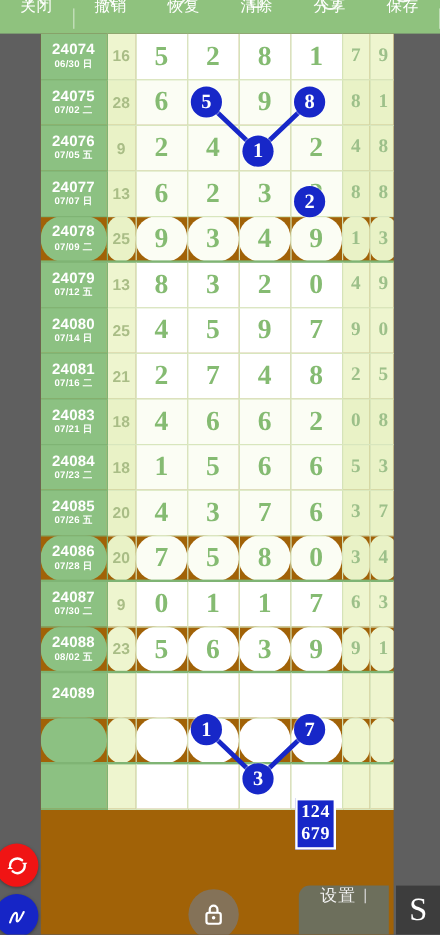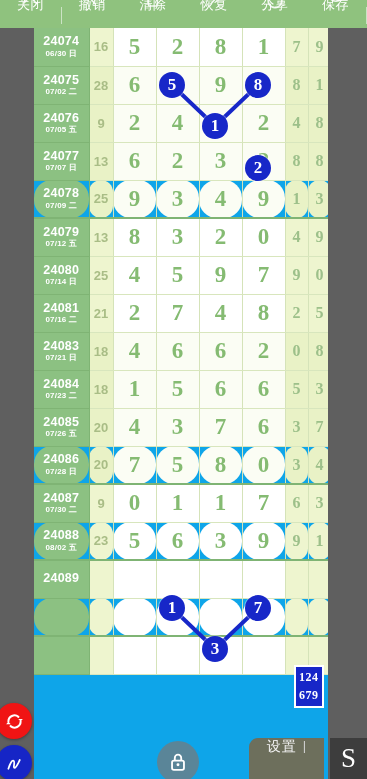--- a/index.html
+++ b/index.html
@@ -59,21 +59,21 @@
   }
   .tb-label { line-height: 15px; }
 
   
   #table-wrap {
     position: absolute;
     left: 34px; top: 28px;
     width: 294px;
     height: 751px;
     overflow: hidden;
-    background: #0ea5e9;
+    background: #a16207;
     z-index: 10;
   }
   .lot-table {
     border-collapse: collapse;
     table-layout: fixed;
     width: 294px;
   }
   .lot-table td {
     padding: 0;
     border-right: 1px solid #d5e3b9;
@@ -158,28 +158,27 @@
     display: flex;
     align-items: center;
     justify-content: center;
     box-shadow: 0 0 0 1px rgba(255,255,255,.35);
   }
   .pred-box {
     position: absolute;
     background: #1727c8;
     border: 2px solid #ffffff;
     color: #ffffff;
-    font-size: 12px;
+    font-size: 15px;
     font-weight: bold;
     font-family: "Liberation Serif", serif;
     line-height: 18px;
     padding: 1px 3px 2px 3px;
     text-align: center;
     letter-spacing: .5px;
-    margin-left: 48px;
   }
 
   
   .fab {
     position: absolute;
     width: 36px; height: 36px;
     border-radius: 50%;
     display: flex;
     align-items: center;
     justify-content: center;
@@ -263,35 +262,35 @@
             <path d="M6 6 L16 17" fill="none" stroke="#ffffff" stroke-width="2.2" stroke-linecap="round"></path>
             <path d="M6 6 L6 12 M6 6 L12 6" fill="none" stroke="#ffffff" stroke-width="2.2" stroke-linecap="round"></path>
           </svg>
       </span>
       <span class="tb-label">撤销</span>
     </div>
 
     <div class="tb-item">
       <span class="tb-icon">
         <svg viewBox="0 0 24 24">
+            <path d="M18 6 L8 17" fill="none" stroke="#ffffff" stroke-width="2.2" stroke-linecap="round"></path>
+            <path d="M18 6 L18 12 M18 6 L12 6" fill="none" stroke="#ffffff" stroke-width="2.2" stroke-linecap="round"></path>
+          </svg>
+      </span>
+      <span class="tb-label">恢复</span>
+    </div>
+
+    <div class="tb-item">
+      <span class="tb-icon">
+        <svg viewBox="0 0 24 24">
             <rect x="6" y="7" width="12" height="13" rx="1.5" fill="none" stroke="#ffffff" stroke-width="2"></rect>
             <path d="M4 6 H20 M10 4 H14" stroke="#ffffff" stroke-width="2" stroke-linecap="round" fill="none"></path>
           </svg>
       </span>
       <span class="tb-label">清除</span>
-    </div>
-
-    <div class="tb-item">
-      <span class="tb-icon">
-        <svg viewBox="0 0 24 24">
-            <path d="M18 6 L8 17" fill="none" stroke="#ffffff" stroke-width="2.2" stroke-linecap="round"></path>
-            <path d="M18 6 L18 12 M18 6 L12 6" fill="none" stroke="#ffffff" stroke-width="2.2" stroke-linecap="round"></path>
-          </svg>
-      </span>
-      <span class="tb-label">恢复</span>
     </div>
 
     <div class="tb-item">
       <span class="tb-icon">
         <svg viewBox="0 0 24 24">
             <path d="M4 9 A9 9 0 1 0 20 9" fill="none" stroke="#ffffff" stroke-width="2.2" stroke-linecap="round"></path>
           </svg>
       </span>
       <span class="tb-label">分享</span>
     </div>

